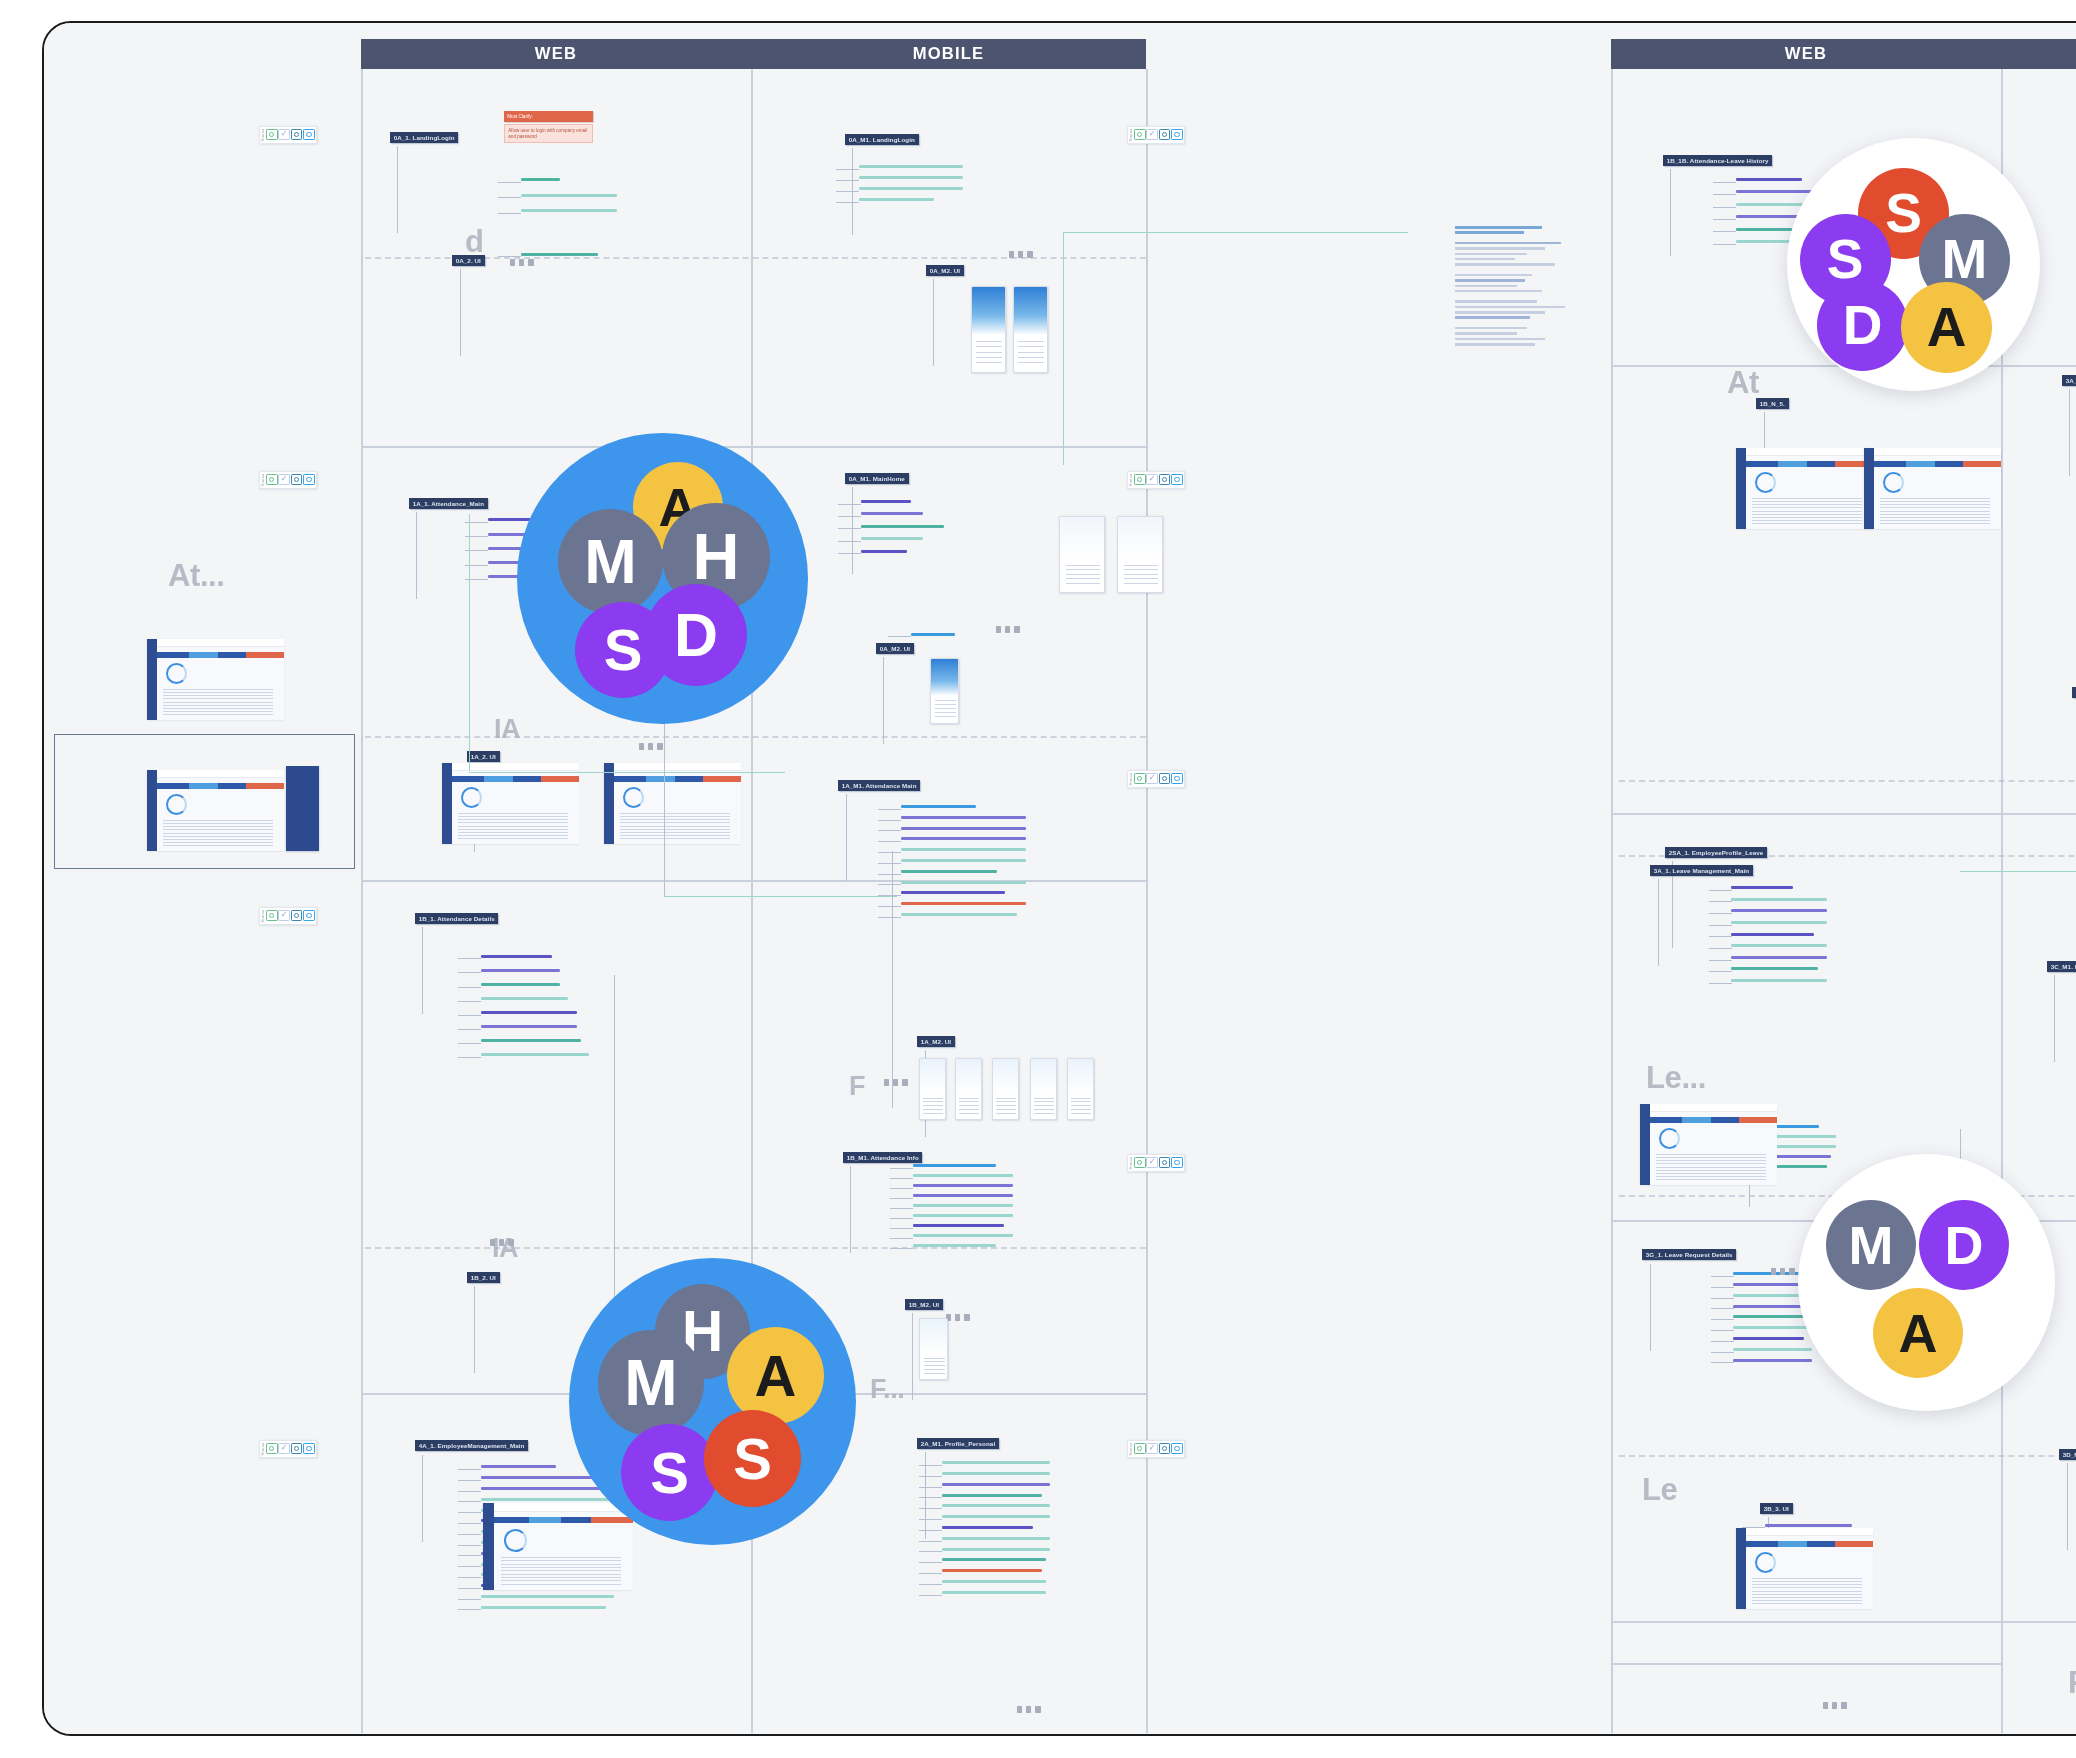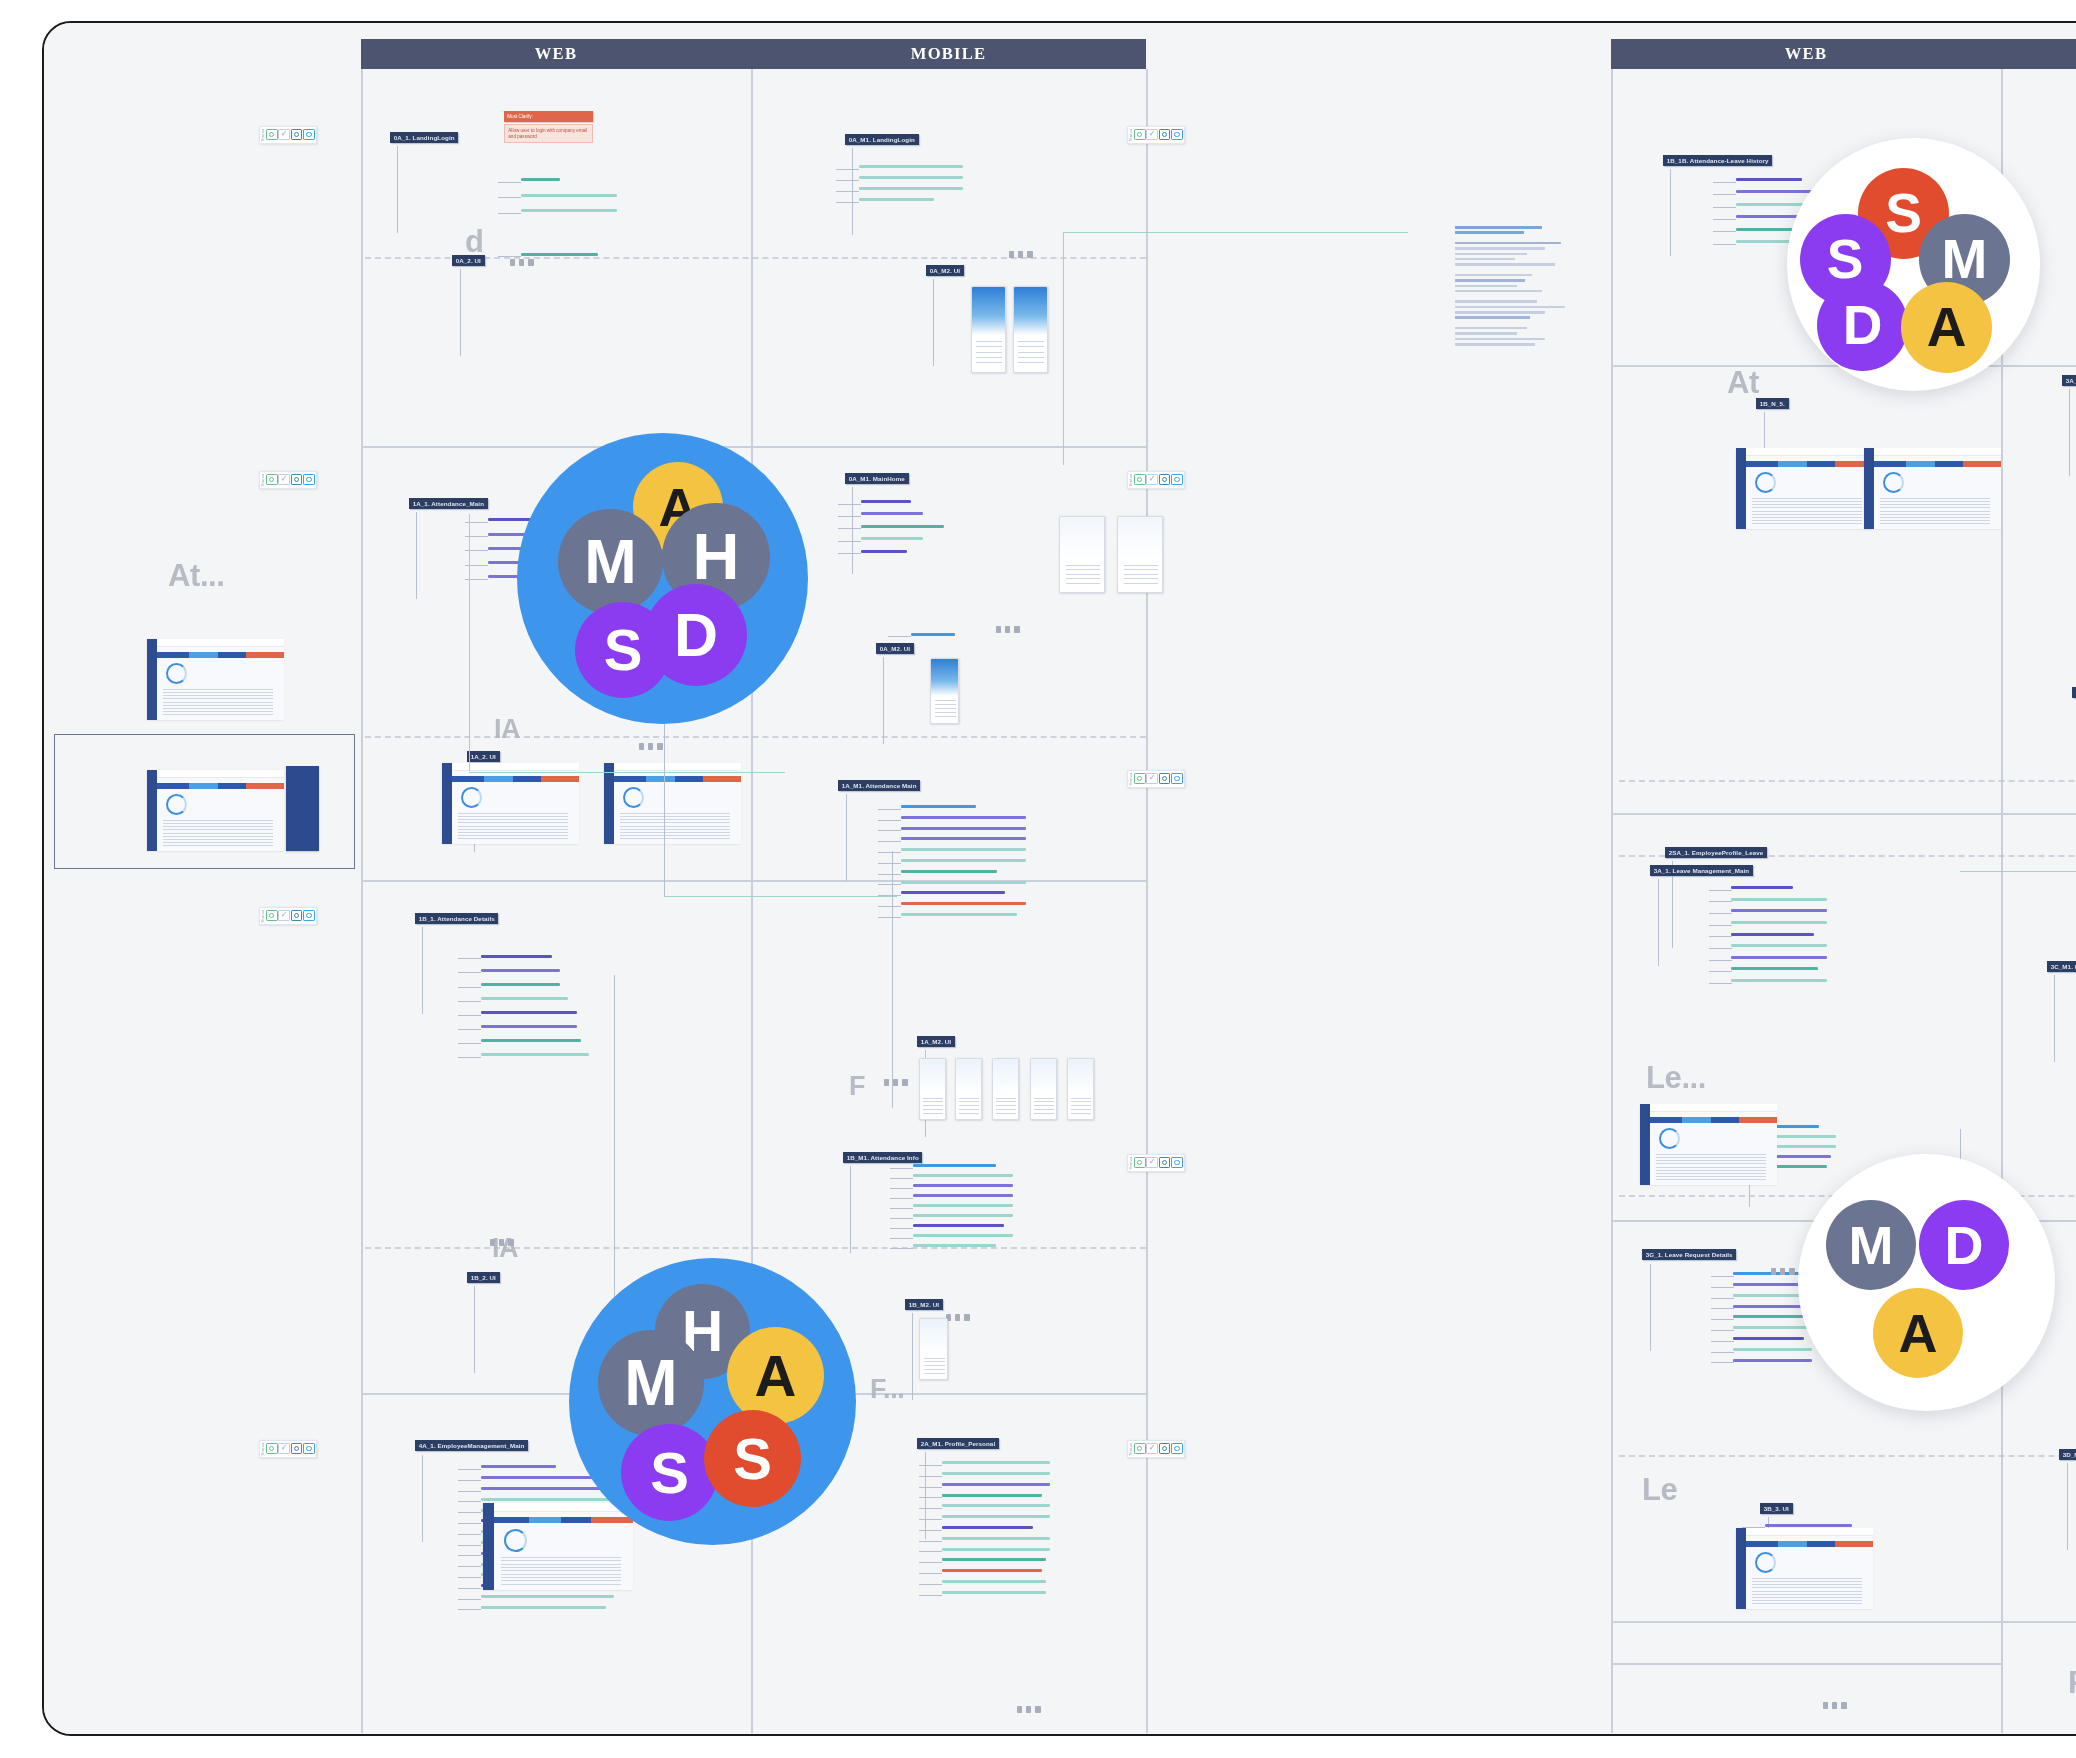--- a/index.html
+++ b/index.html
@@ -15,21 +15,21 @@
     position:absolute; left:42px; top:21px; width:2675px; height:1715px;
     background:#f4f5f7; border-radius:29px; border:2.9px solid #1b1b1b;
     overflow:hidden;
   }
   #canvas-inner{ position:absolute; inset:0; background:#f4f5f7; }
 
   
   .sec-header{
     position:absolute; background:#4c5470; color:#ffffff;
     display:flex; align-items:center; justify-content:center;
-    font-size:16.6px; font-weight:bold; letter-spacing:1.2px;font-family:Liberation Serif, serif;
+    font-size:16.6px; font-weight:bold; letter-spacing:1.2px;
   }
   .col-line{ position:absolute; width:1.7px; background:#c9cfdb; }
   .row-line{ position:absolute; height:1.7px; background:#c9cfdb; }
   .dash-line{
     position:absolute; height:0; border-top:2.9px dashed #b9c0cf; opacity:.65;
   }
 
   .nodecard{
     position:absolute; background:#2c3e63; color:#dfe5f0;
     font-size:6.2px; font-weight:bold; padding:2.1px 3.7px;

